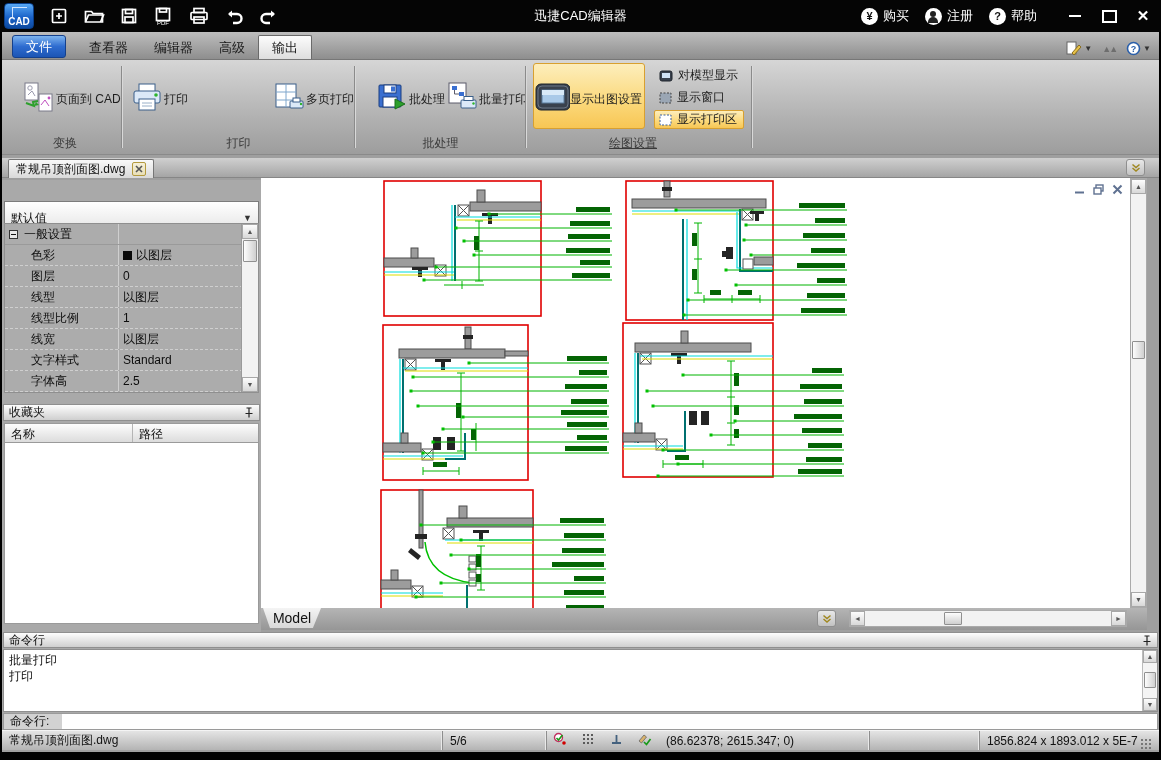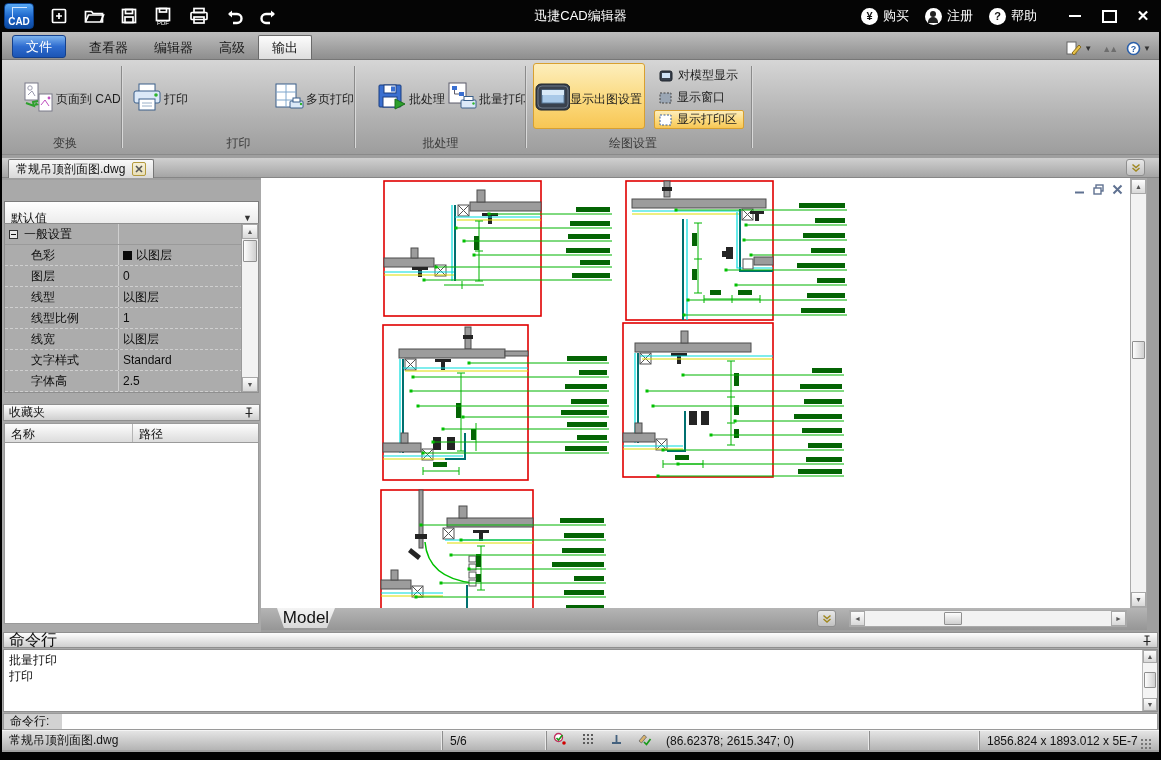--- a/index.html
+++ b/index.html
@@ -113,44 +113,44 @@
     background:linear-gradient(#fdfdfd,#dcdcdc); border:1px solid #9a9a9a; font-size:12px; color:#111; }
   .favcol { padding:2px 6px; border-right:1px solid #b5b5b5; }
   .favlist { position:absolute; left:2px; right:2px; top:263px; height:181px; background:#fff; border:1px solid #9a9a9a; border-top:none; }
 
   
   .canvas { position:absolute; left:259px; top:146px; width:869px; height:430px; background:#fff; overflow:hidden; }
   .mdi { position:absolute; right:6px; top:5px; display:flex; gap:6px; }
   .mdi span { cursor:pointer; display:flex; }
   .vscroll { position:absolute; left:1128px; top:146px; width:17px; height:430px; border:1px solid #aaa; }
   .modelbar { position:absolute; left:259px; top:576px; width:886px; height:22px; background:linear-gradient(#b5b5b5,#969696); }
-  .model-tab { position:absolute; left:16px; top:0; width:58px; height:20px; background:linear-gradient(#f4f4f4,#d8d8d8);
+  .model-tab { position:absolute; left:2px; top:0; width:58px; height:20px; background:linear-gradient(#f4f4f4,#d8d8d8);
     clip-path:polygon(0 0,100% 0,86% 100%,12% 100%); display:flex; align-items:center; justify-content:center;
-    font-size:17px; color:#111; cursor:pointer; }
+    font-size:14px; color:#111; cursor:pointer; }
   .hscroll { position:absolute; left:588px; top:2px; width:278px; height:17px; border:1px solid #aaa; background:#f2f2f2; }
 
   
   .rb { fill:none; stroke:#e00000; stroke-width:1.6; }
   .bm { fill:#9c9c9c; stroke:#4d4d4d; stroke-width:1; }
   .xb { fill:#fff; stroke:#555; stroke-width:1; }
   .xl { stroke:#555; stroke-width:1; fill:none; }
   .fx { fill:#242424; }
   .tl { stroke:#007070; stroke-width:2; fill:none; }
   .cy { stroke:#00dcdc; stroke-width:1.2; fill:none; }
   .yl { stroke:#dede00; stroke-width:1.2; fill:none; }
   .gl { stroke:#00b400; stroke-width:1; fill:none; }
   .ga { stroke:#00c000; stroke-width:1.5; fill:none; }
   .gd { fill:#00c000; }
   .gt { fill:#046404; }
 
   
   .cmdpanel { position:absolute; left:0; top:600px; width:100%; height:98px; background:#a9a9a9; }
   .cmdhdr { position:absolute; left:1px; right:1px; top:0; height:16px; border:1px solid #8f8f8f;
     background:linear-gradient(#fdfdfd,#cfcfcf); display:flex; align-items:center; justify-content:space-between;
-    font-size:16px; color:#111; padding:0 5px; }
+    font-size:12px; color:#111; padding:0 5px; }
   .cmdhist { position:absolute; left:1px; right:1px; top:17px; height:63px; background:#fff; border:1px solid #8f8f8f;
     font-size:12px; color:#111; padding:2px 5px; line-height:16px; }
   .cmdhist-sb { position:absolute; right:2px; top:18px; width:15px; height:61px; border-left:1px solid #bbb; background:#f4f4f4; }
   .cmdrow { position:absolute; left:1px; right:1px; top:81px; height:17px; display:flex; background:#d2d2d2; border:1px solid #9a9a9a; }
   .cmdlabel { width:58px; font-size:12px; color:#111; display:flex; align-items:center; padding-left:6px; }
   .cmdinput { flex:1; border:none; outline:none; background:#fff; font-size:12px; font-family:"Liberation Sans",sans-serif; padding:0 4px; }
 
   
   .statusbar { position:absolute; left:0; top:698px; width:100%; height:20px;
     background:linear-gradient(#e4e4e4,#b4b4b4); border-top:1px solid #f4f4f4; display:flex; font-size:12px; color:#111; }
@@ -370,21 +370,21 @@
               <rect x="1" y="1" width="11" height="10" fill="#9aa6b4" stroke="#444" stroke-dasharray="2 1.5"></rect>
             </svg>
           <span>显示窗口</span>
         </div>
         <div class="sbtn hl-orange" style="left:126px;top:50px;">
           <svg width="13" height="12">
               <rect x="1" y="1" width="11" height="10" fill="#fff" stroke="#3a5f9a" stroke-dasharray="2 1.5"></rect>
             </svg>
           <span>显示打印区</span>
         </div>
-        <div class="glabel" style="width:150px;left:30px;">绘图设置</div>
+        <div class="glabel" style="width:150px;left:30px;text-decoration:underline;">绘图设置</div>
       </div>
       <div class="gsep" style="left:749px;"></div>
     </div>
 
     <div class="doctabbar">
       <div class="doctab">
         <span>常规吊顶剖面图.dwg</span>
         <span class="tab-close">
           <svg width="8" height="8">
               <path d="M1 1 L7 7 M7 1 L1 7" stroke="#555" stroke-width="1.6"></path>

